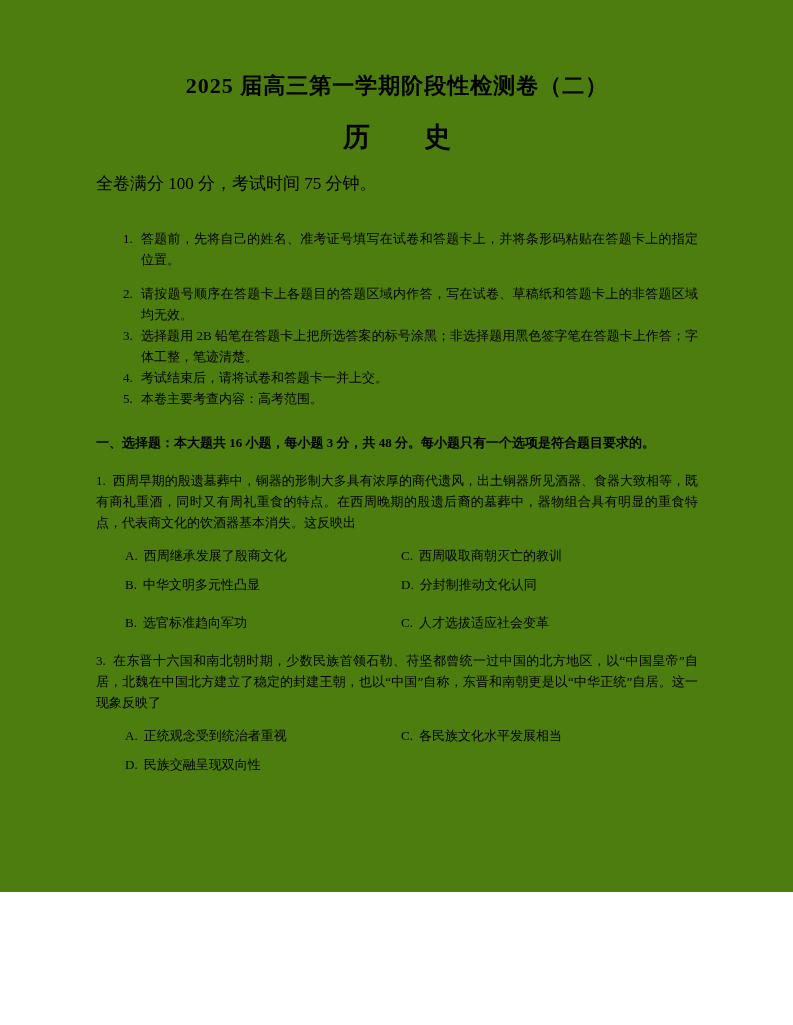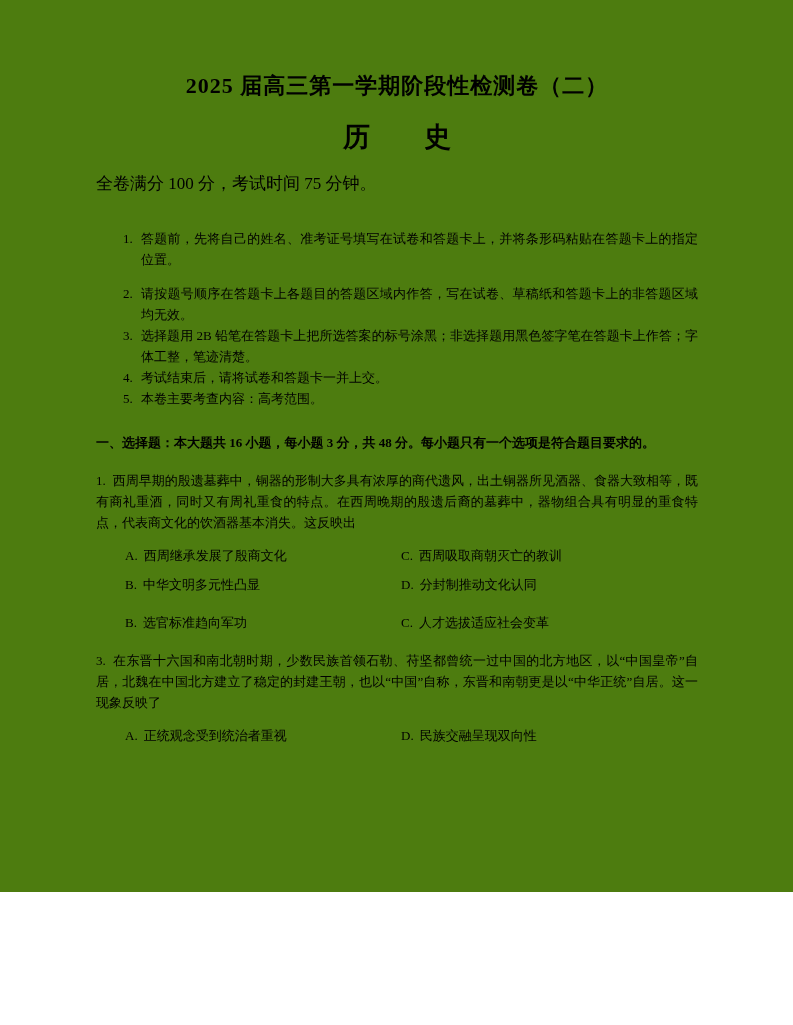--- a/index.html
+++ b/index.html
@@ -140,17 +140,18 @@
     <div class="q-options">
       <div class="q-opt"><span class="opt-label">B.</span><span>选官标准趋向军功</span></div>
       <div class="q-opt"><span class="opt-label">C.</span><span>人才选拔适应社会变革</span></div>
     </div>
   </div>
 
   <div class="question">
     <p class="q-stem"><span class="q-num">3.</span><span>在东晋十六国和南北朝时期，少数民族首领石勒、苻坚都曾统一过中国的北方地区，以“中国皇帝”自居，北魏在中国北方建立了稳定的封建王朝，也以“中国”自称，东晋和南朝更是以“中华正统”自居。这一现象反映了</span></p>
     <div class="q-options">
       <div class="q-opt"><span class="opt-label">A.</span><span>正统观念受到统治者重视</span></div>
+      <div class="q-opt"><span class="opt-label">C.</span><span>各民族文化水平发展相当</span></div>
       <div class="q-opt"><span class="opt-label">D.</span><span>民族交融呈现双向性</span></div>
     </div>
   </div>
 
 </div>
 
 </body></html>

